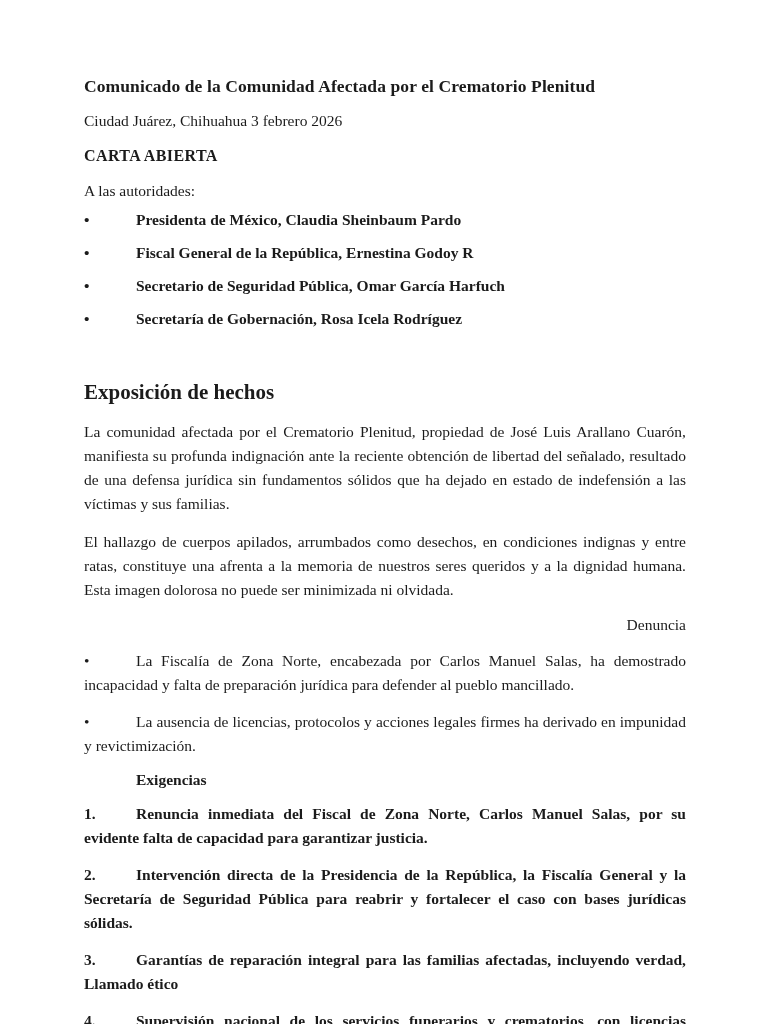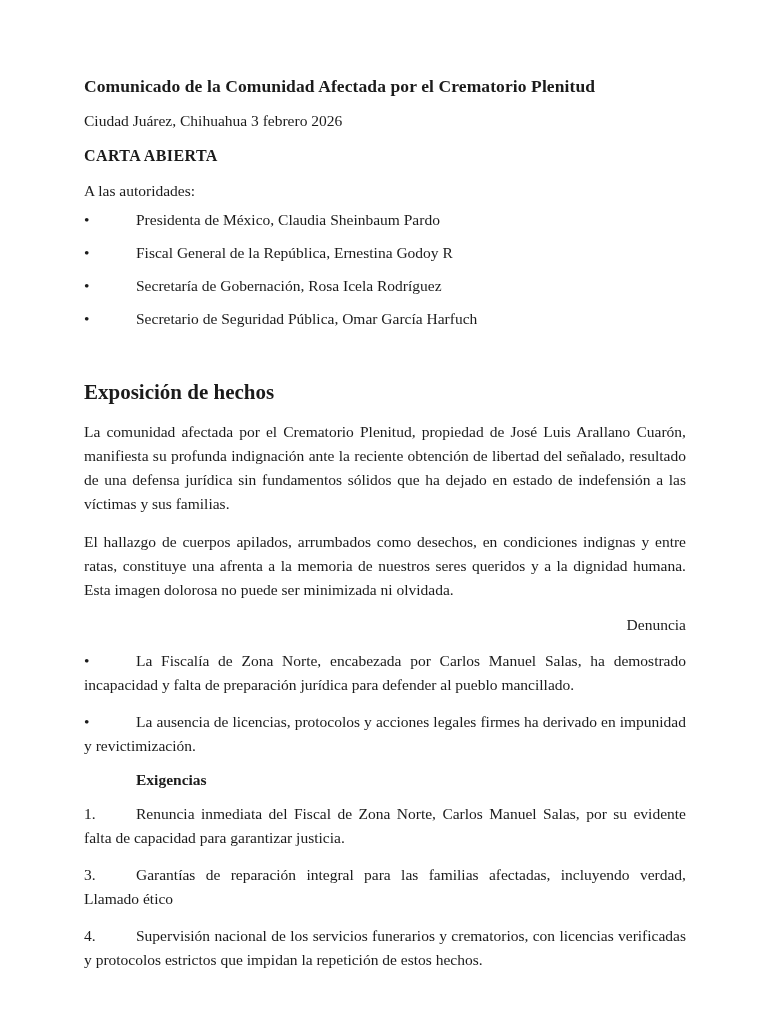--- a/index.html
+++ b/index.html
@@ -45,21 +45,21 @@
   .hang {
     font-size: 15.5px;
     line-height: 24px;
     margin: 0 0 13px 0;
     text-align: justify;
   }
   .hang .marker {
     display: inline-block;
     width: 52px;
   }
-  .bold { font-weight: normal; }
+  .bold { font-weight: bold; }
   .authority-item { margin: 0 0 14px 0; line-height: 19px; }
   .section-gap { height: 26px; }
   .section-heading {
     font-size: 21px;
     font-weight: bold;
     margin: 12px 0 15px 0;
   }
   .body-para {
     font-size: 15.5px;
     line-height: 24px;
@@ -85,34 +85,35 @@
   <h1 class="doc-title">Comunicado de la Comunidad Afectada por el Crematorio Plenitud</h1>
 
   <p class="dateline">Ciudad Juárez, Chihuahua 3 febrero 2026</p>
 
   <p class="letter-heading">CARTA ABIERTA</p>
 
   <p class="salutation">A las autoridades:</p>
 
   <p class="hang bold authority-item"><span class="marker">•</span><span>Presidenta de México, Claudia Sheinbaum Pardo</span></p>
   <p class="hang bold authority-item"><span class="marker">•</span><span>Fiscal General de la República, Ernestina Godoy R</span></p>
+  <p class="hang bold authority-item"><span class="marker">•</span><span>Secretario de Seguridad Pública, Omar García Harfuch</span></p>
   <p class="hang bold authority-item"><span class="marker">•</span><span>Secretaría de Gobernación, Rosa Icela Rodríguez</span></p>
-  <p class="hang bold authority-item"><span class="marker">•</span><span>Secretario de Seguridad Pública, Omar García Harfuch</span></p>
 
   <div class="section-gap"></div>
 
   <h2 class="section-heading">Exposición de hechos</h2>
 
   <p class="body-para">La comunidad afectada por el Crematorio Plenitud, propiedad de José Luis Arallano Cuarón, manifiesta su profunda indignación ante la reciente obtención de libertad del señalado, resultado de una defensa jurídica sin fundamentos sólidos que ha dejado en estado de indefensión a las víctimas y sus familias.</p>
   <p class="body-para">El hallazgo de cuerpos apilados, arrumbados como desechos, en condiciones indignas y entre ratas, constituye una afrenta a la memoria de nuestros seres queridos y a la dignidad humana. Esta imagen dolorosa no puede ser minimizada ni olvidada.</p>
 
   <p class="sub-heading-plain">Denuncia</p>
 
   <p class="hang"><span class="marker">•</span><span>La Fiscalía de Zona Norte, encabezada por Carlos Manuel Salas, ha demostrado incapacidad y falta de preparación jurídica para defender al pueblo mancillado.</span></p>
   <p class="hang"><span class="marker">•</span><span>La ausencia de licencias, protocolos y acciones legales firmes ha derivado en impunidad y revictimización.</span></p>
 
   <p class="sub-heading-indent">Exigencias</p>
 
   <p class="hang bold"><span class="marker">1.</span><span>Renuncia inmediata del Fiscal de Zona Norte, Carlos Manuel Salas, por su evidente falta de capacidad para garantizar justicia.</span></p>
+  <p class="hang bold"><span class="marker">2.</span><span>Intervención directa de la Presidencia de la República, la Fiscalía General y la Secretaría de Seguridad Pública para reabrir y fortalecer el caso con bases jurídicas sólidas.</span></p>
   <p class="hang bold"><span class="marker">3.</span><span>Garantías de reparación integral para las familias afectadas, incluyendo verdad, Llamado ético</span></p>
   <p class="hang bold"><span class="marker">4.</span><span>Supervisión nacional de los servicios funerarios y crematorios, con licencias verificadas y protocolos estrictos que impidan la repetición de estos hechos.</span></p>
 
 </div>
 
 </body></html>

